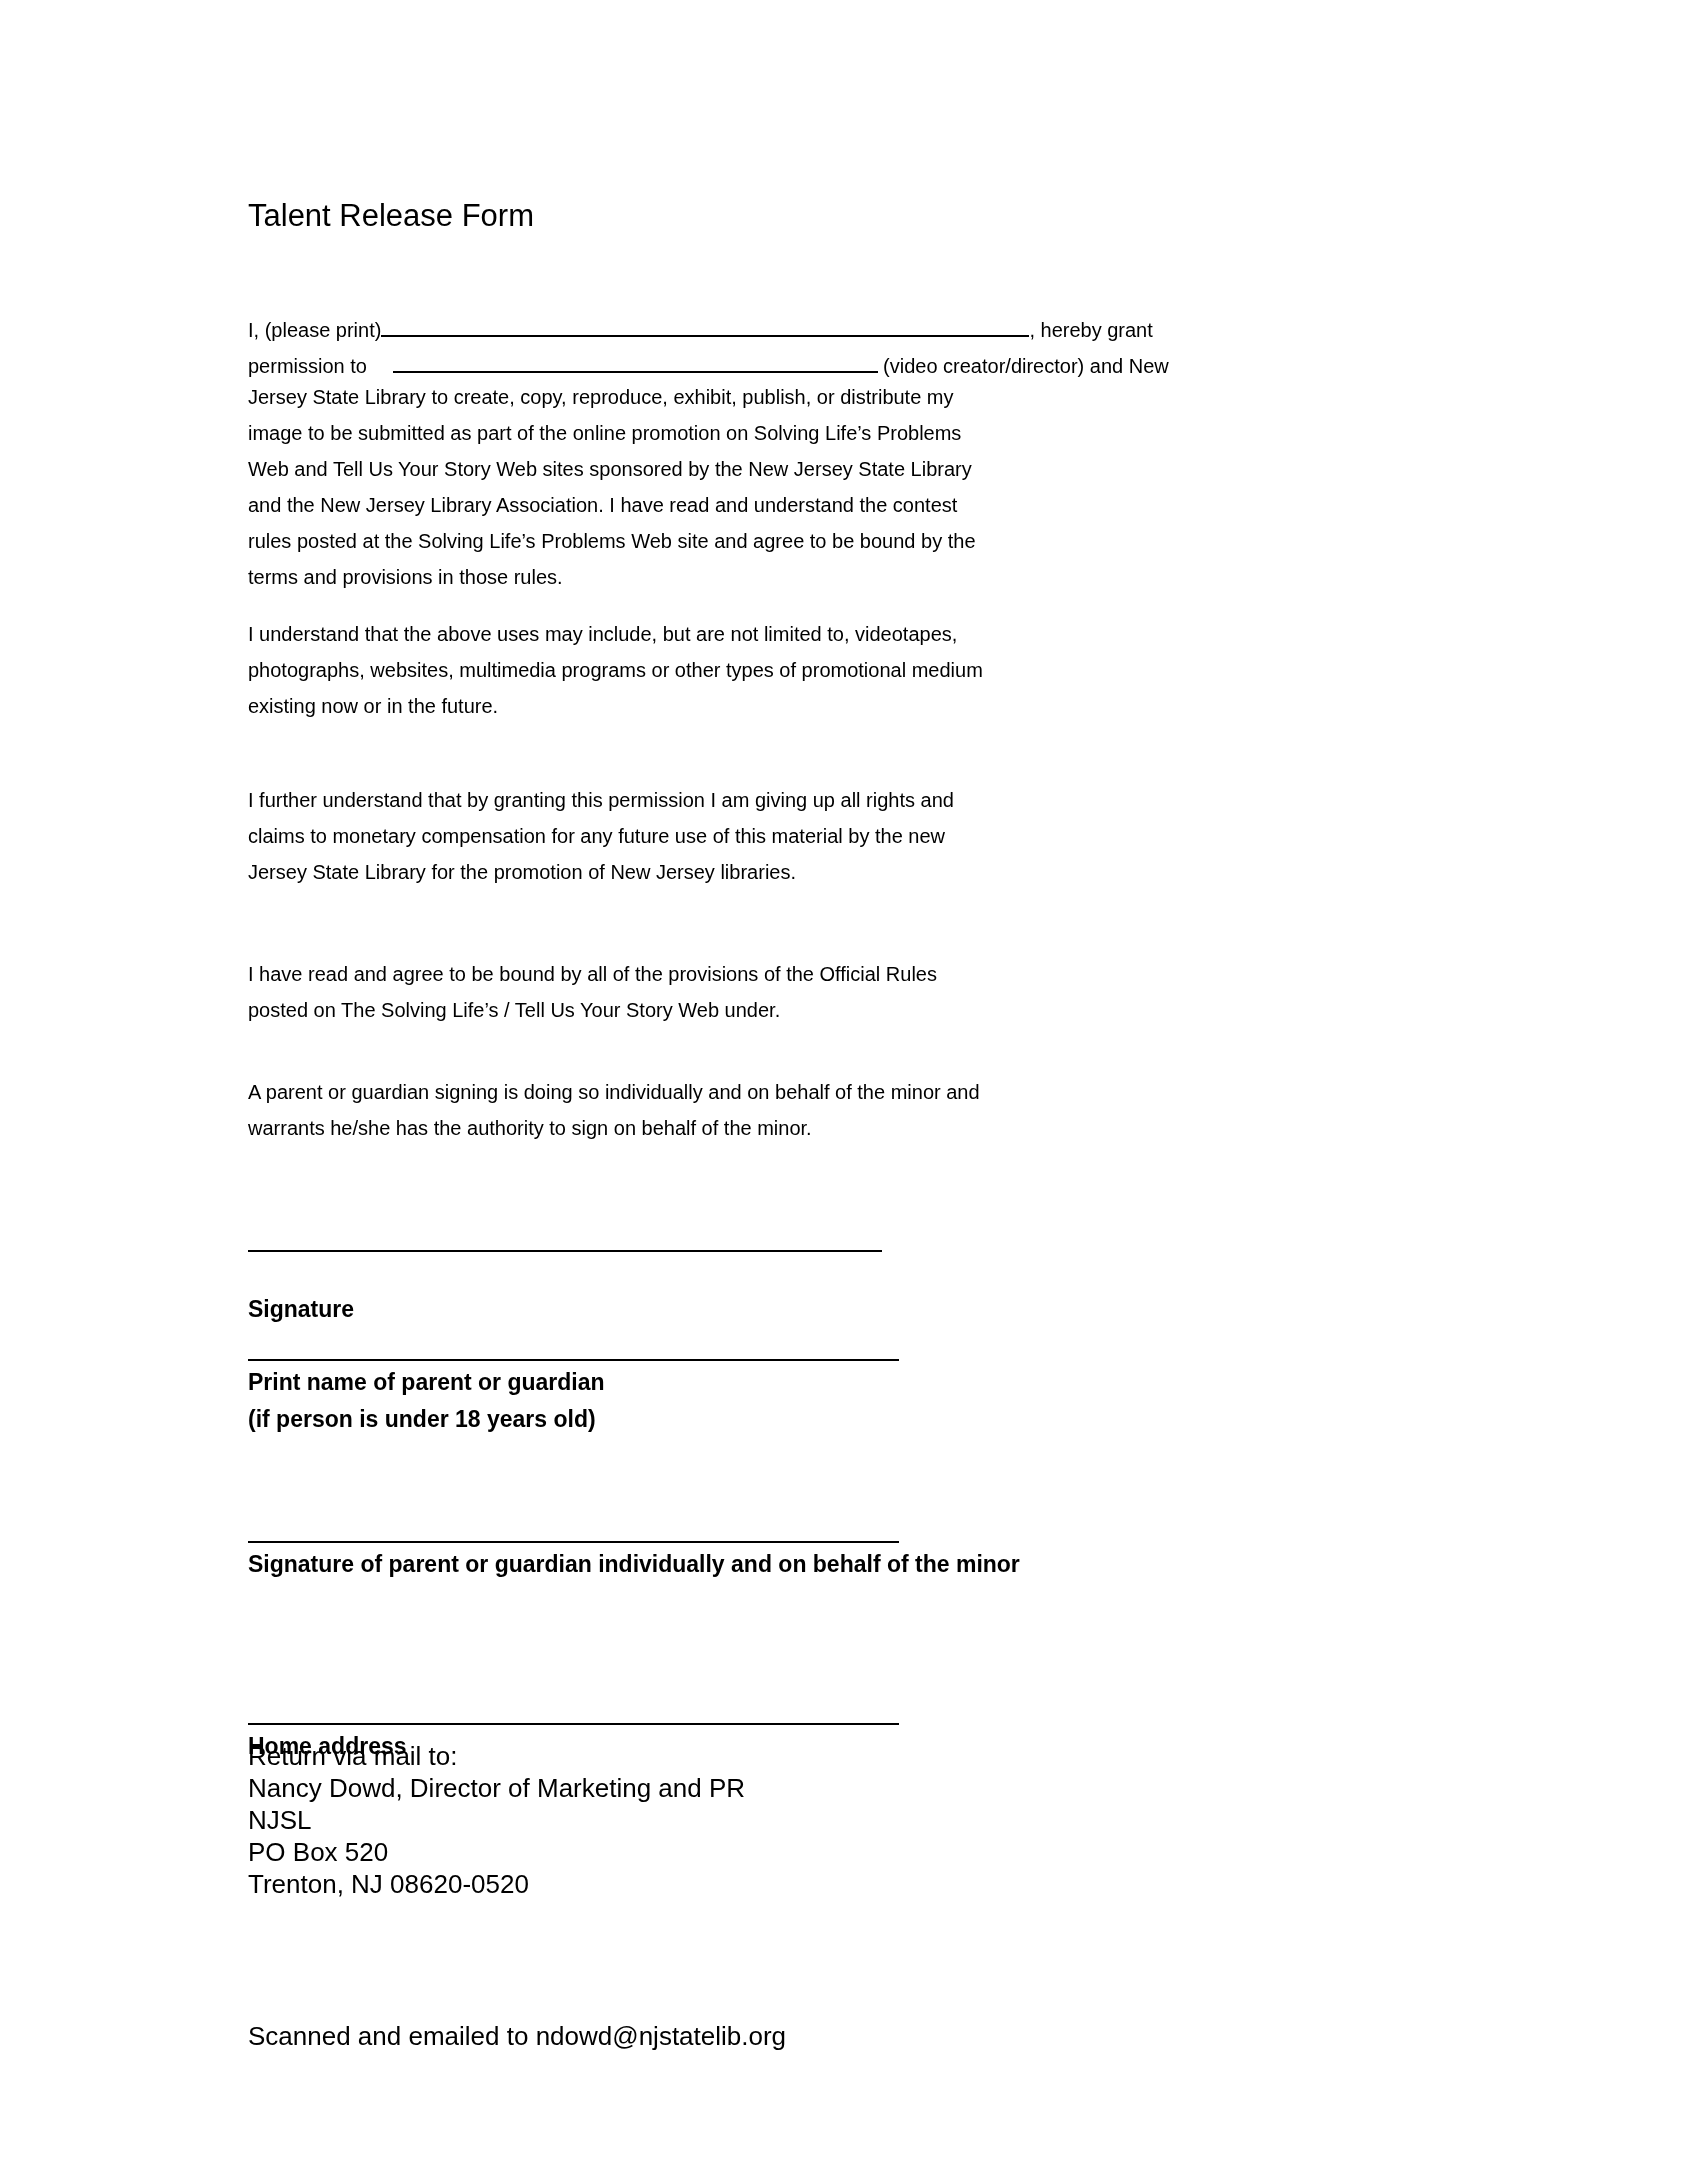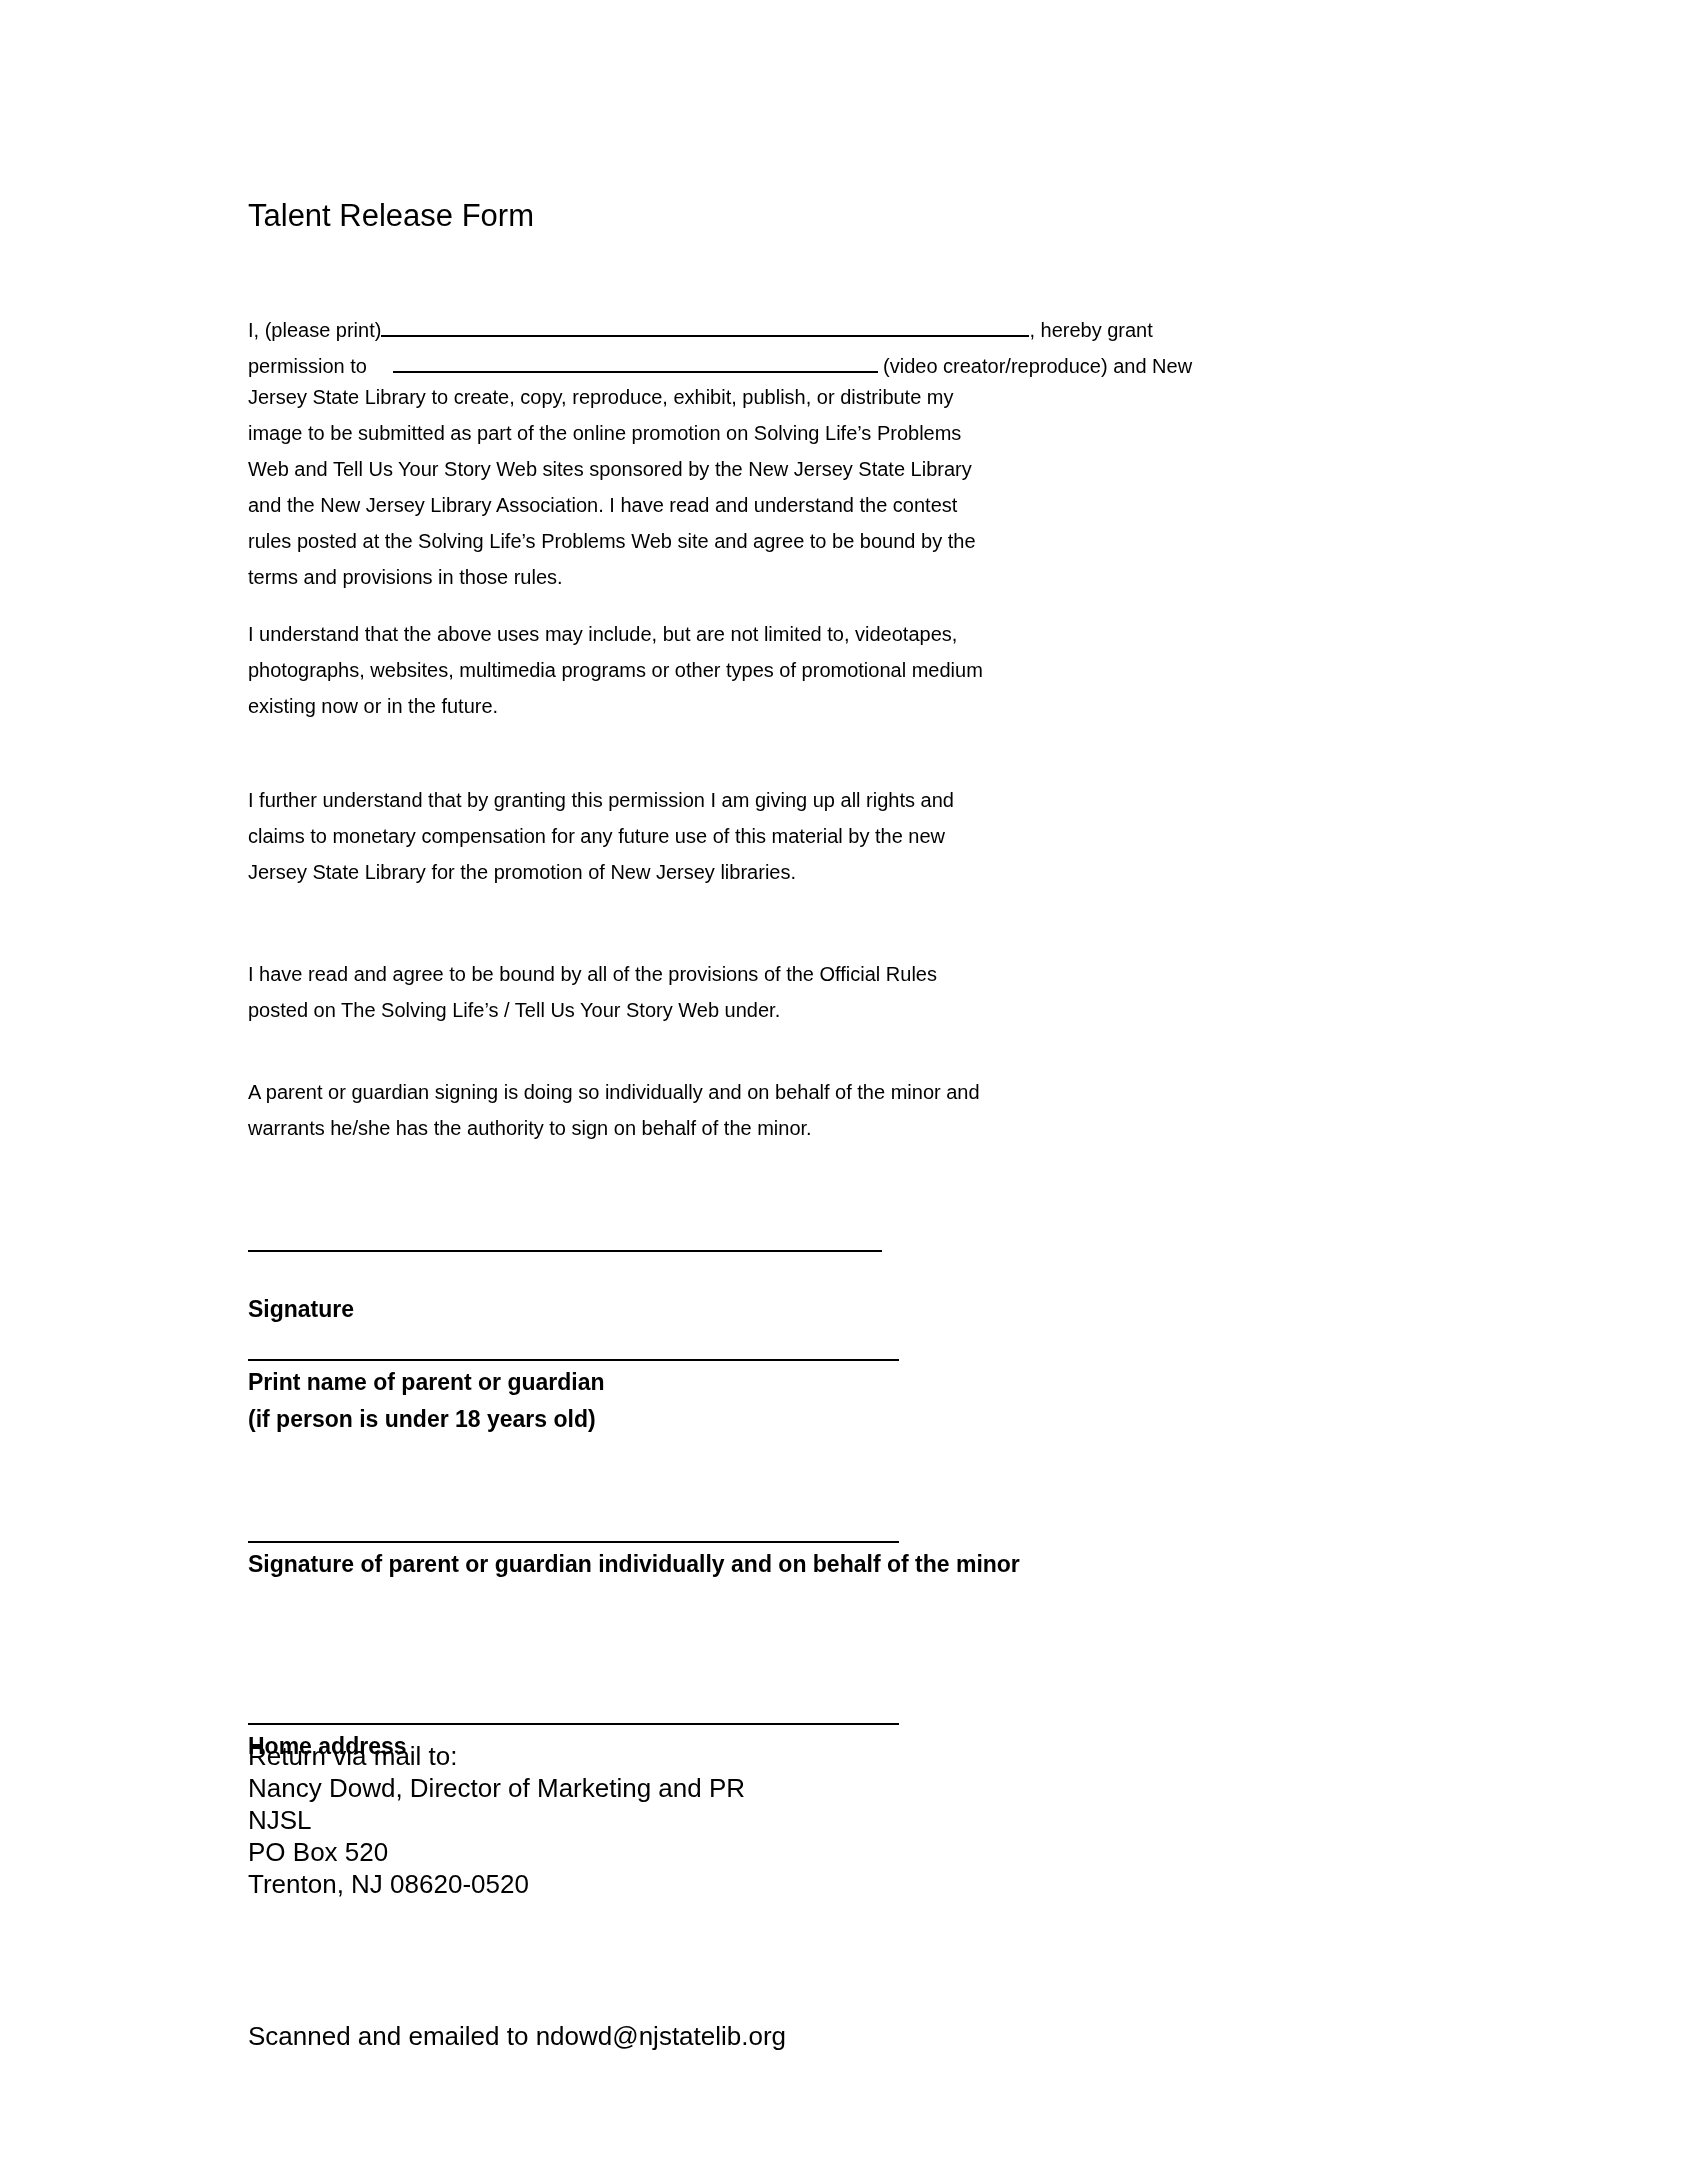--- a/index.html
+++ b/index.html
@@ -79,21 +79,21 @@
 
 <div class="page">
 
   <div class="abs title">Talent Release Form</div>
 
   <div class="para body-text" style="top:307px;">
     <span class="line">
       <span>I, (please print)</span><span class="blank" style="width:648px;"></span><span>, hereby grant</span>
     </span>
     <span class="line">
-      <span>permission to </span><span style="display:inline-block;width:20px;"></span><span class="blank" style="width:485px;"></span><span> (video creator/reproduce) and New</span>
+      <span>permission to </span><span style="display:inline-block;width:20px;"></span><span class="blank" style="width:485px;"></span><span> (video creator/director) and New</span>
     </span>
     <span class="line">Jersey State Library to create, copy, reproduce, exhibit, publish, or distribute my</span>
     <span class="line">image to be submitted as part of the online promotion on Solving Life’s Problems</span>
     <span class="line">Web and Tell Us Your Story  Web sites sponsored by the New Jersey State Library</span>
     <span class="line">and the New Jersey Library Association. I have read and understand the contest</span>
     <span class="line">rules posted at the Solving Life’s Problems Web site and agree to be bound by the</span>
     <span class="line">terms and provisions in those rules.</span>
   </div>
 
   <div class="para body-text" style="top:616px;">

